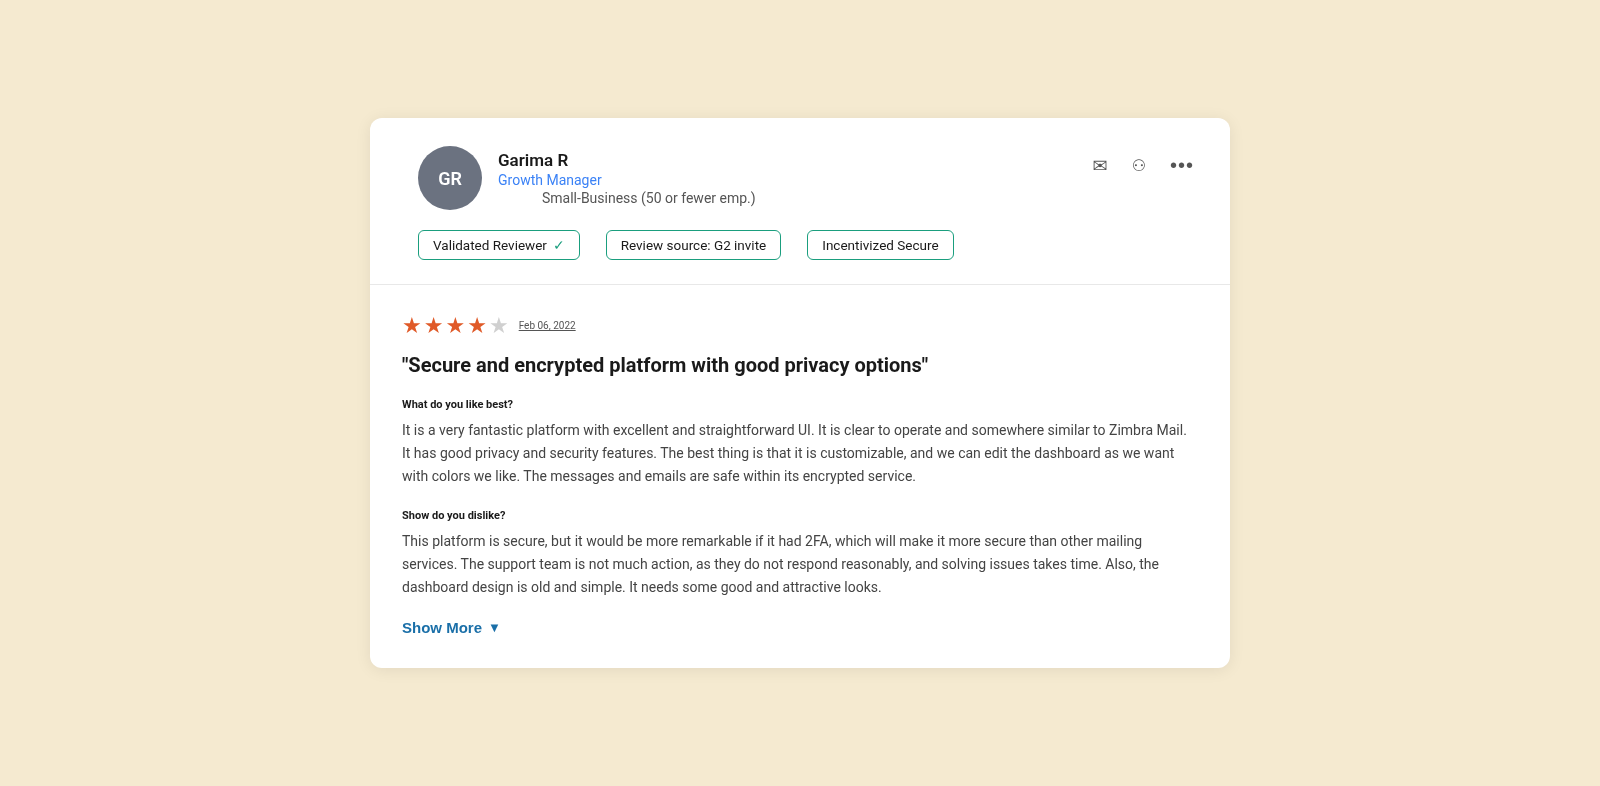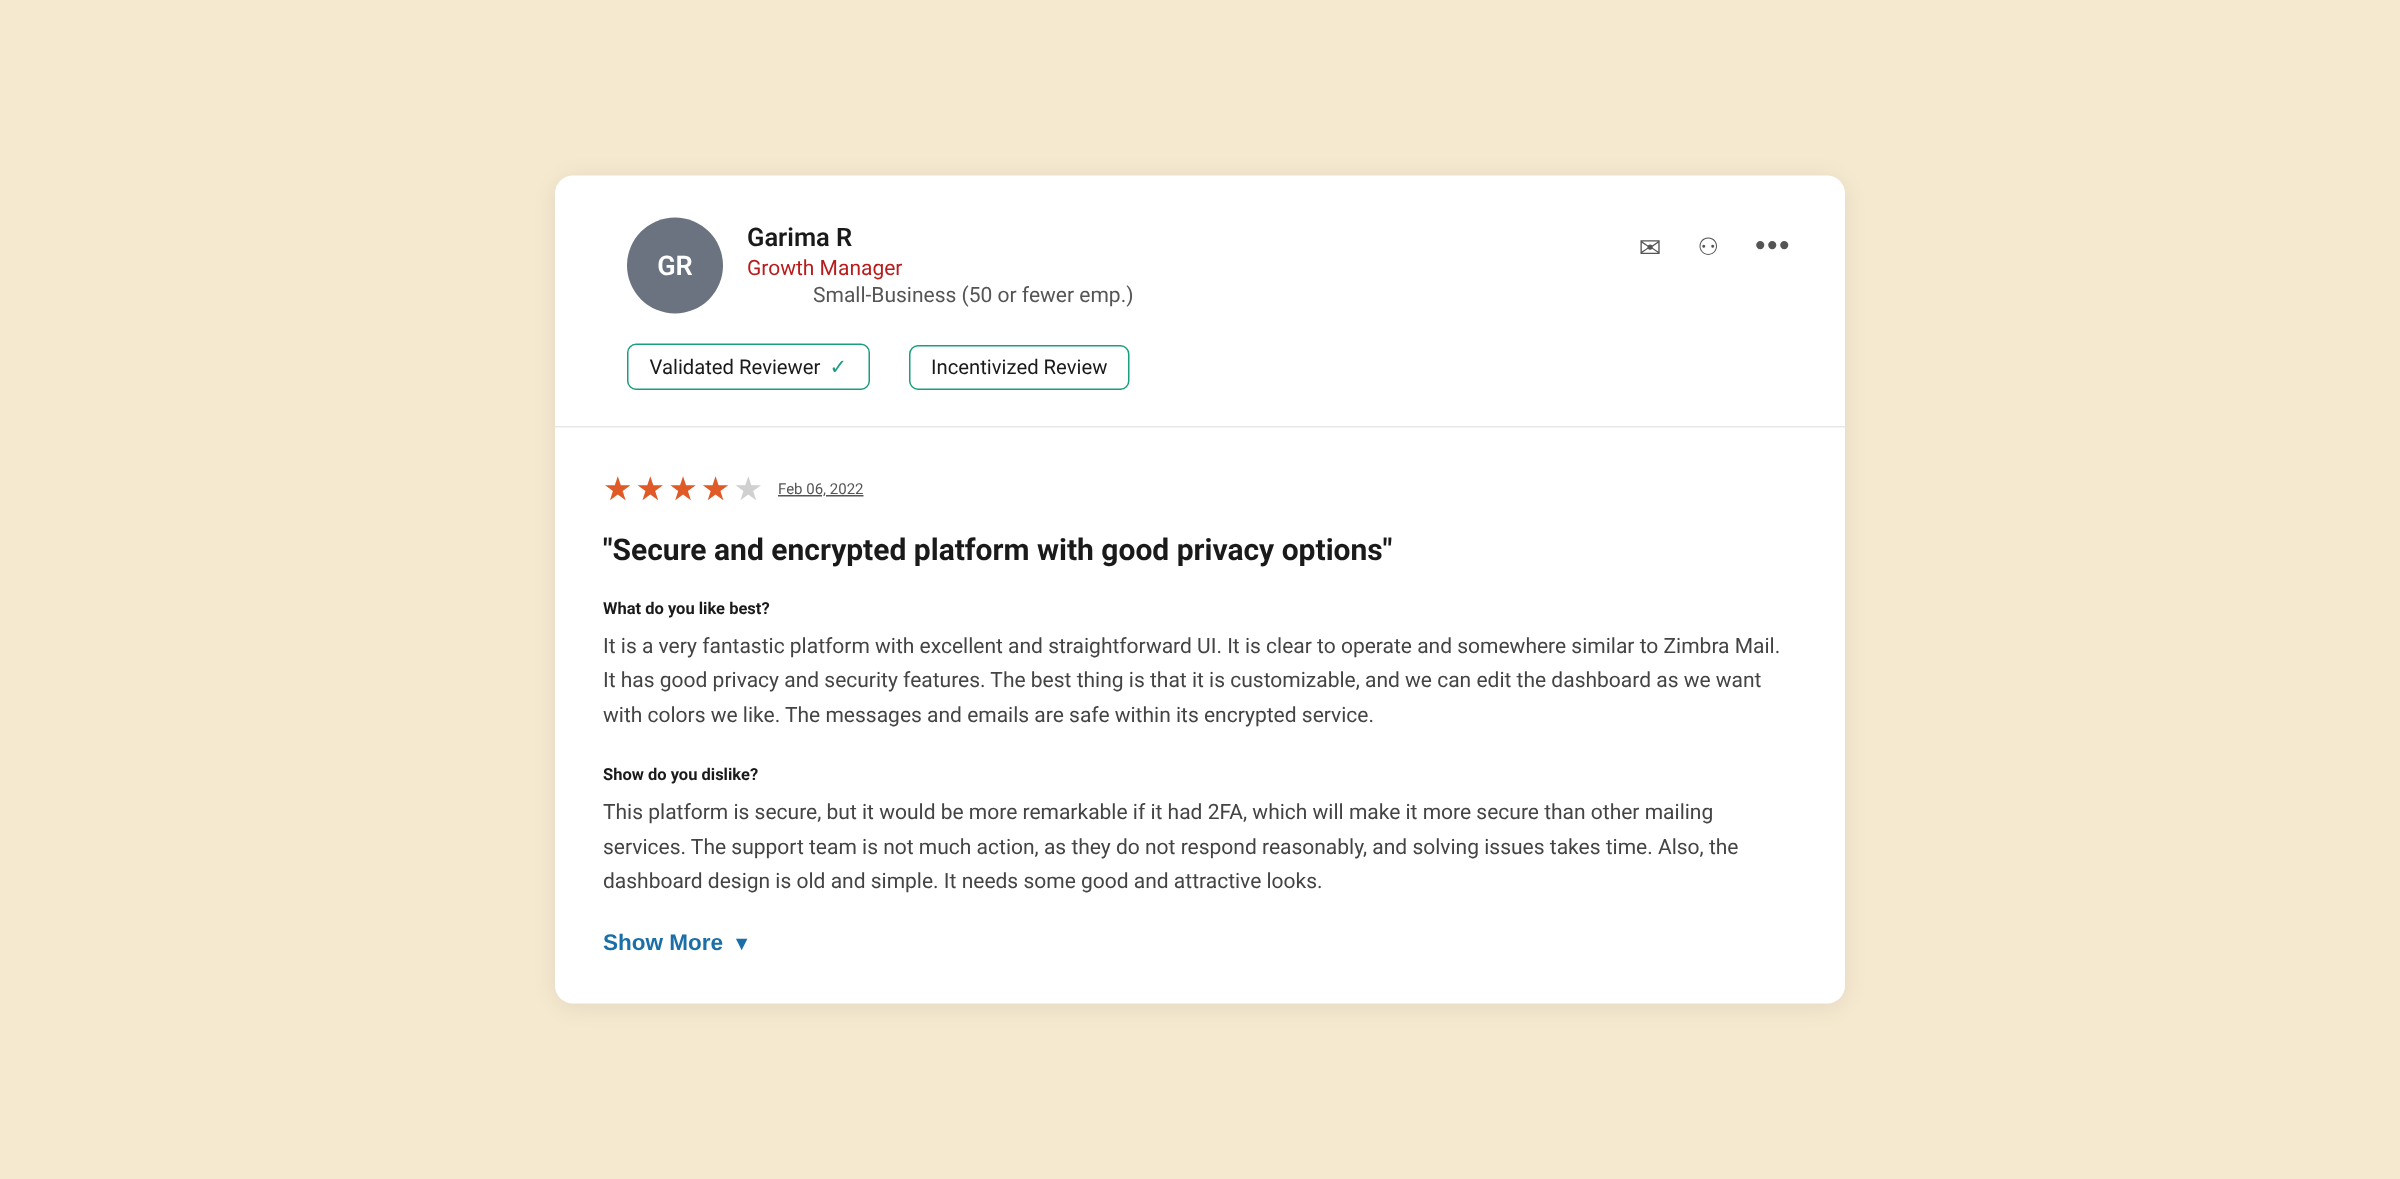--- a/index.html
+++ b/index.html
@@ -64,21 +64,21 @@
     }
 
     .reviewer-name {
       font-size: 17px;
       font-weight: 600;
       color: #1a1a1a;
     }
 
     .reviewer-role {
       font-size: 14px;
-      color: #b91c1c;
+      color: #3b82f6;
     }
 
     .reviewer-company {
       font-size: 14px;
       color: #555;
       margin-left: 44px;
     }
 
     .action-icons {
       display: flex;
@@ -221,21 +221,24 @@
         </button>
       </div>
     </div>
 
     <div class="badges-row">
       <div class="badge">
         <span>Validated Reviewer</span>
         <span class="badge-check">✓</span>
       </div>
       <div class="badge">
-        <span>Incentivized Review</span>
+        <span>Review source: G2 invite</span>
+      </div>
+      <div class="badge">
+        <span>Incentivized Secure</span>
       </div>
     </div>
   </div>
 
   <div class="card-body">
     <div class="rating-row">
       <div class="stars">
         <span class="star">★</span>
         <span class="star">★</span>
         <span class="star">★</span>

